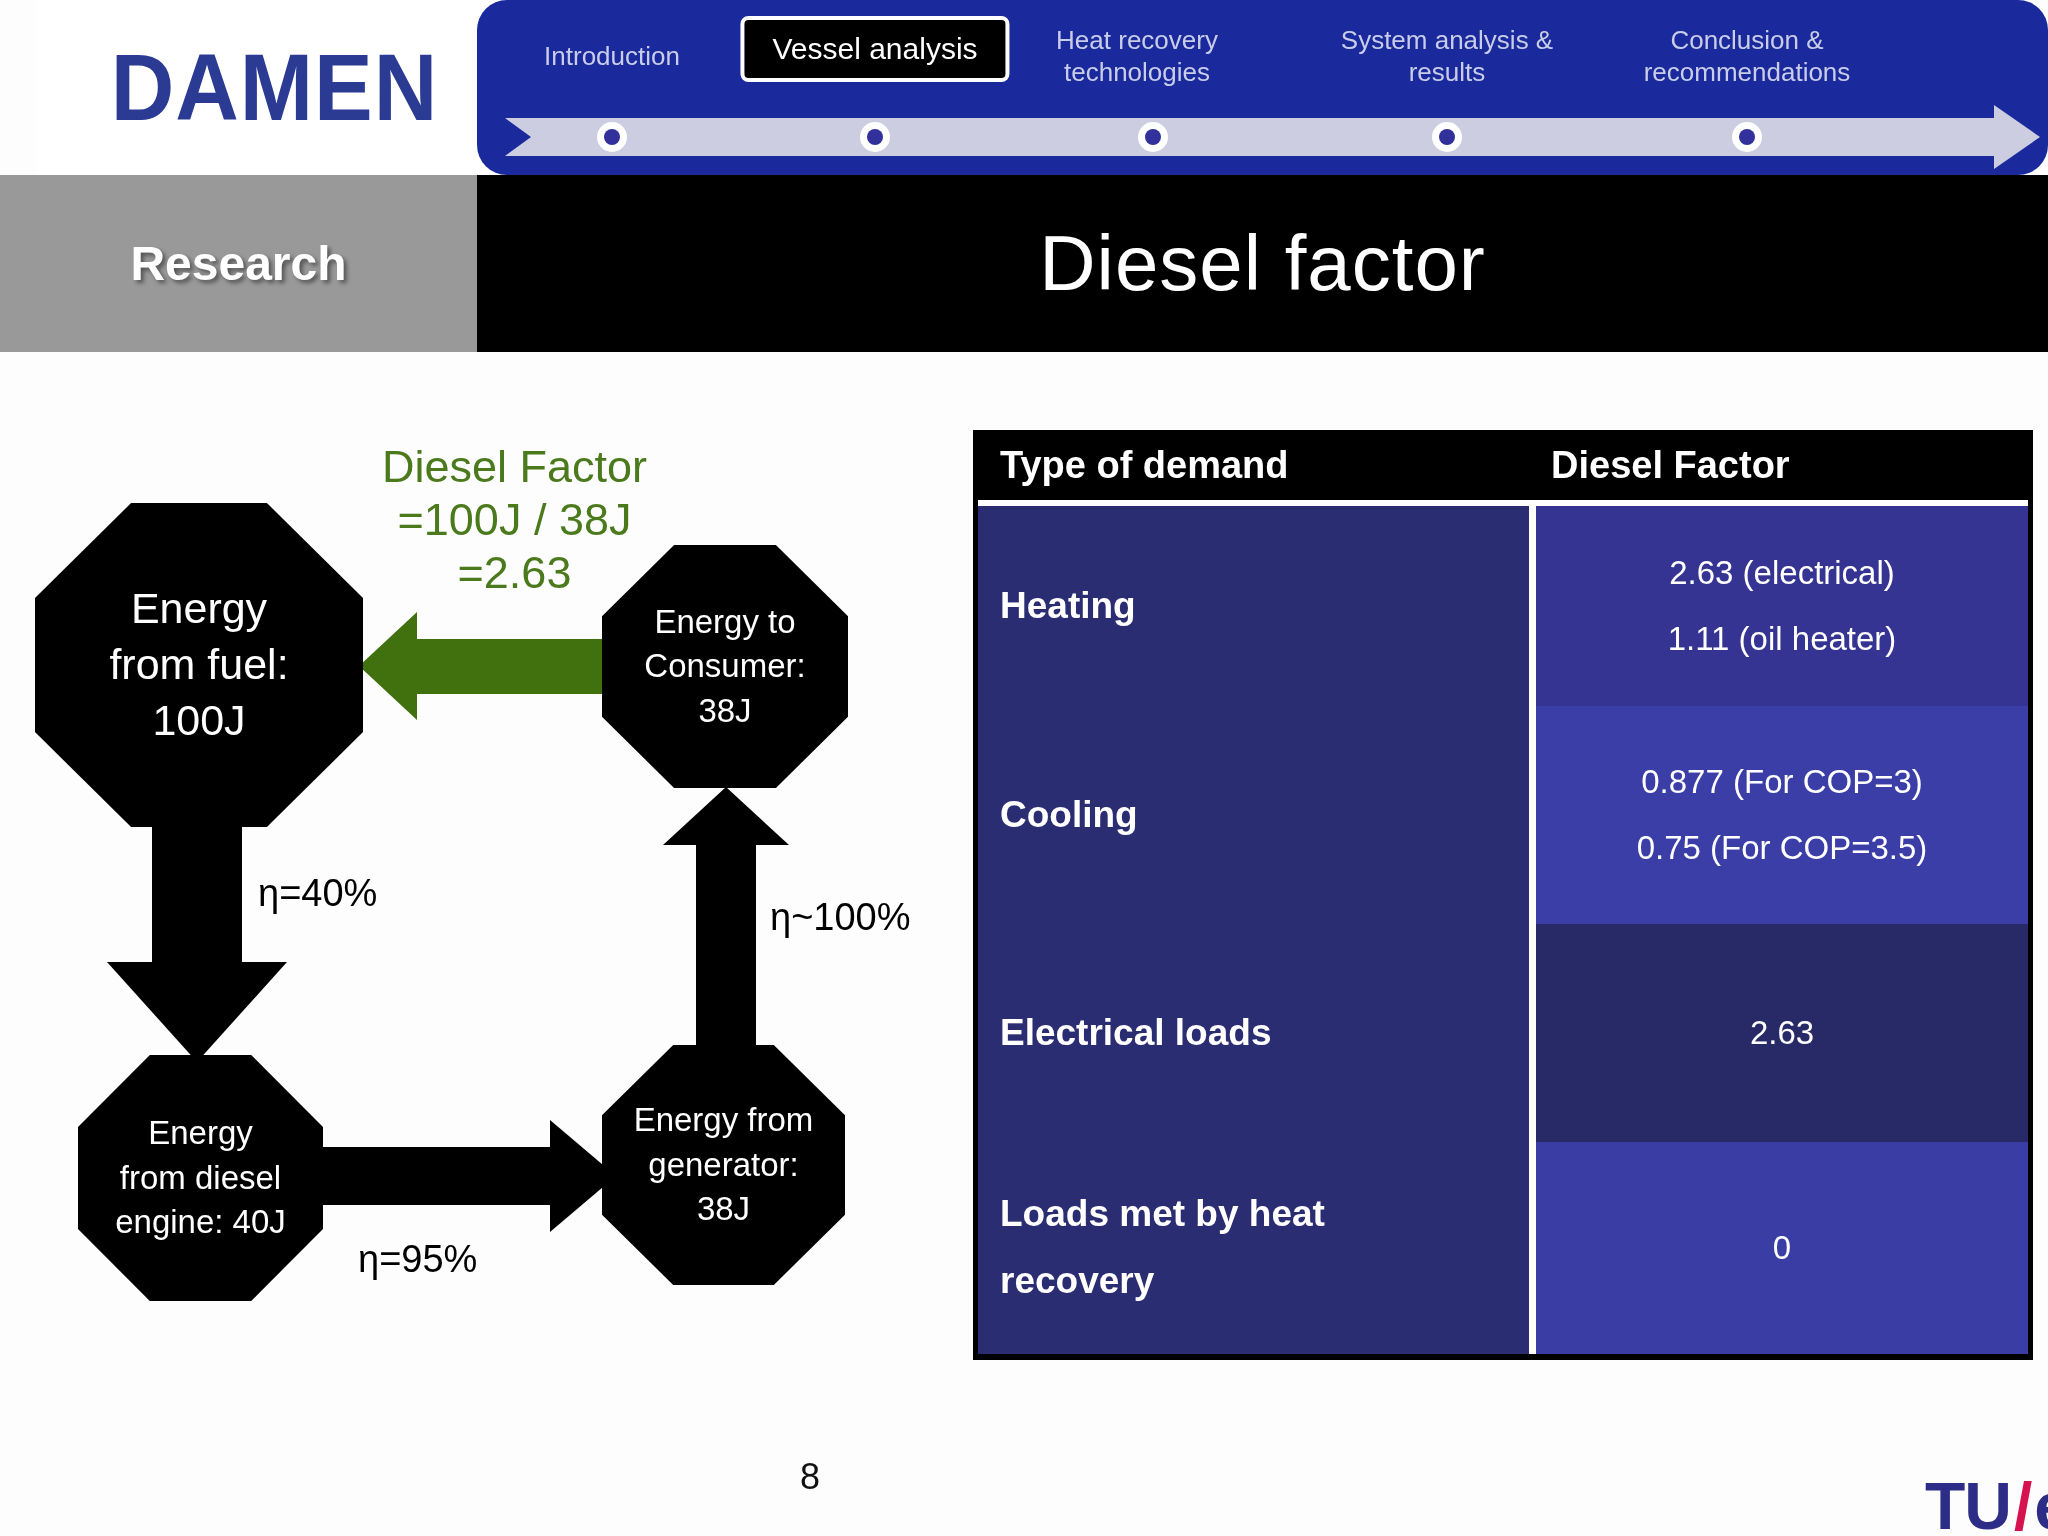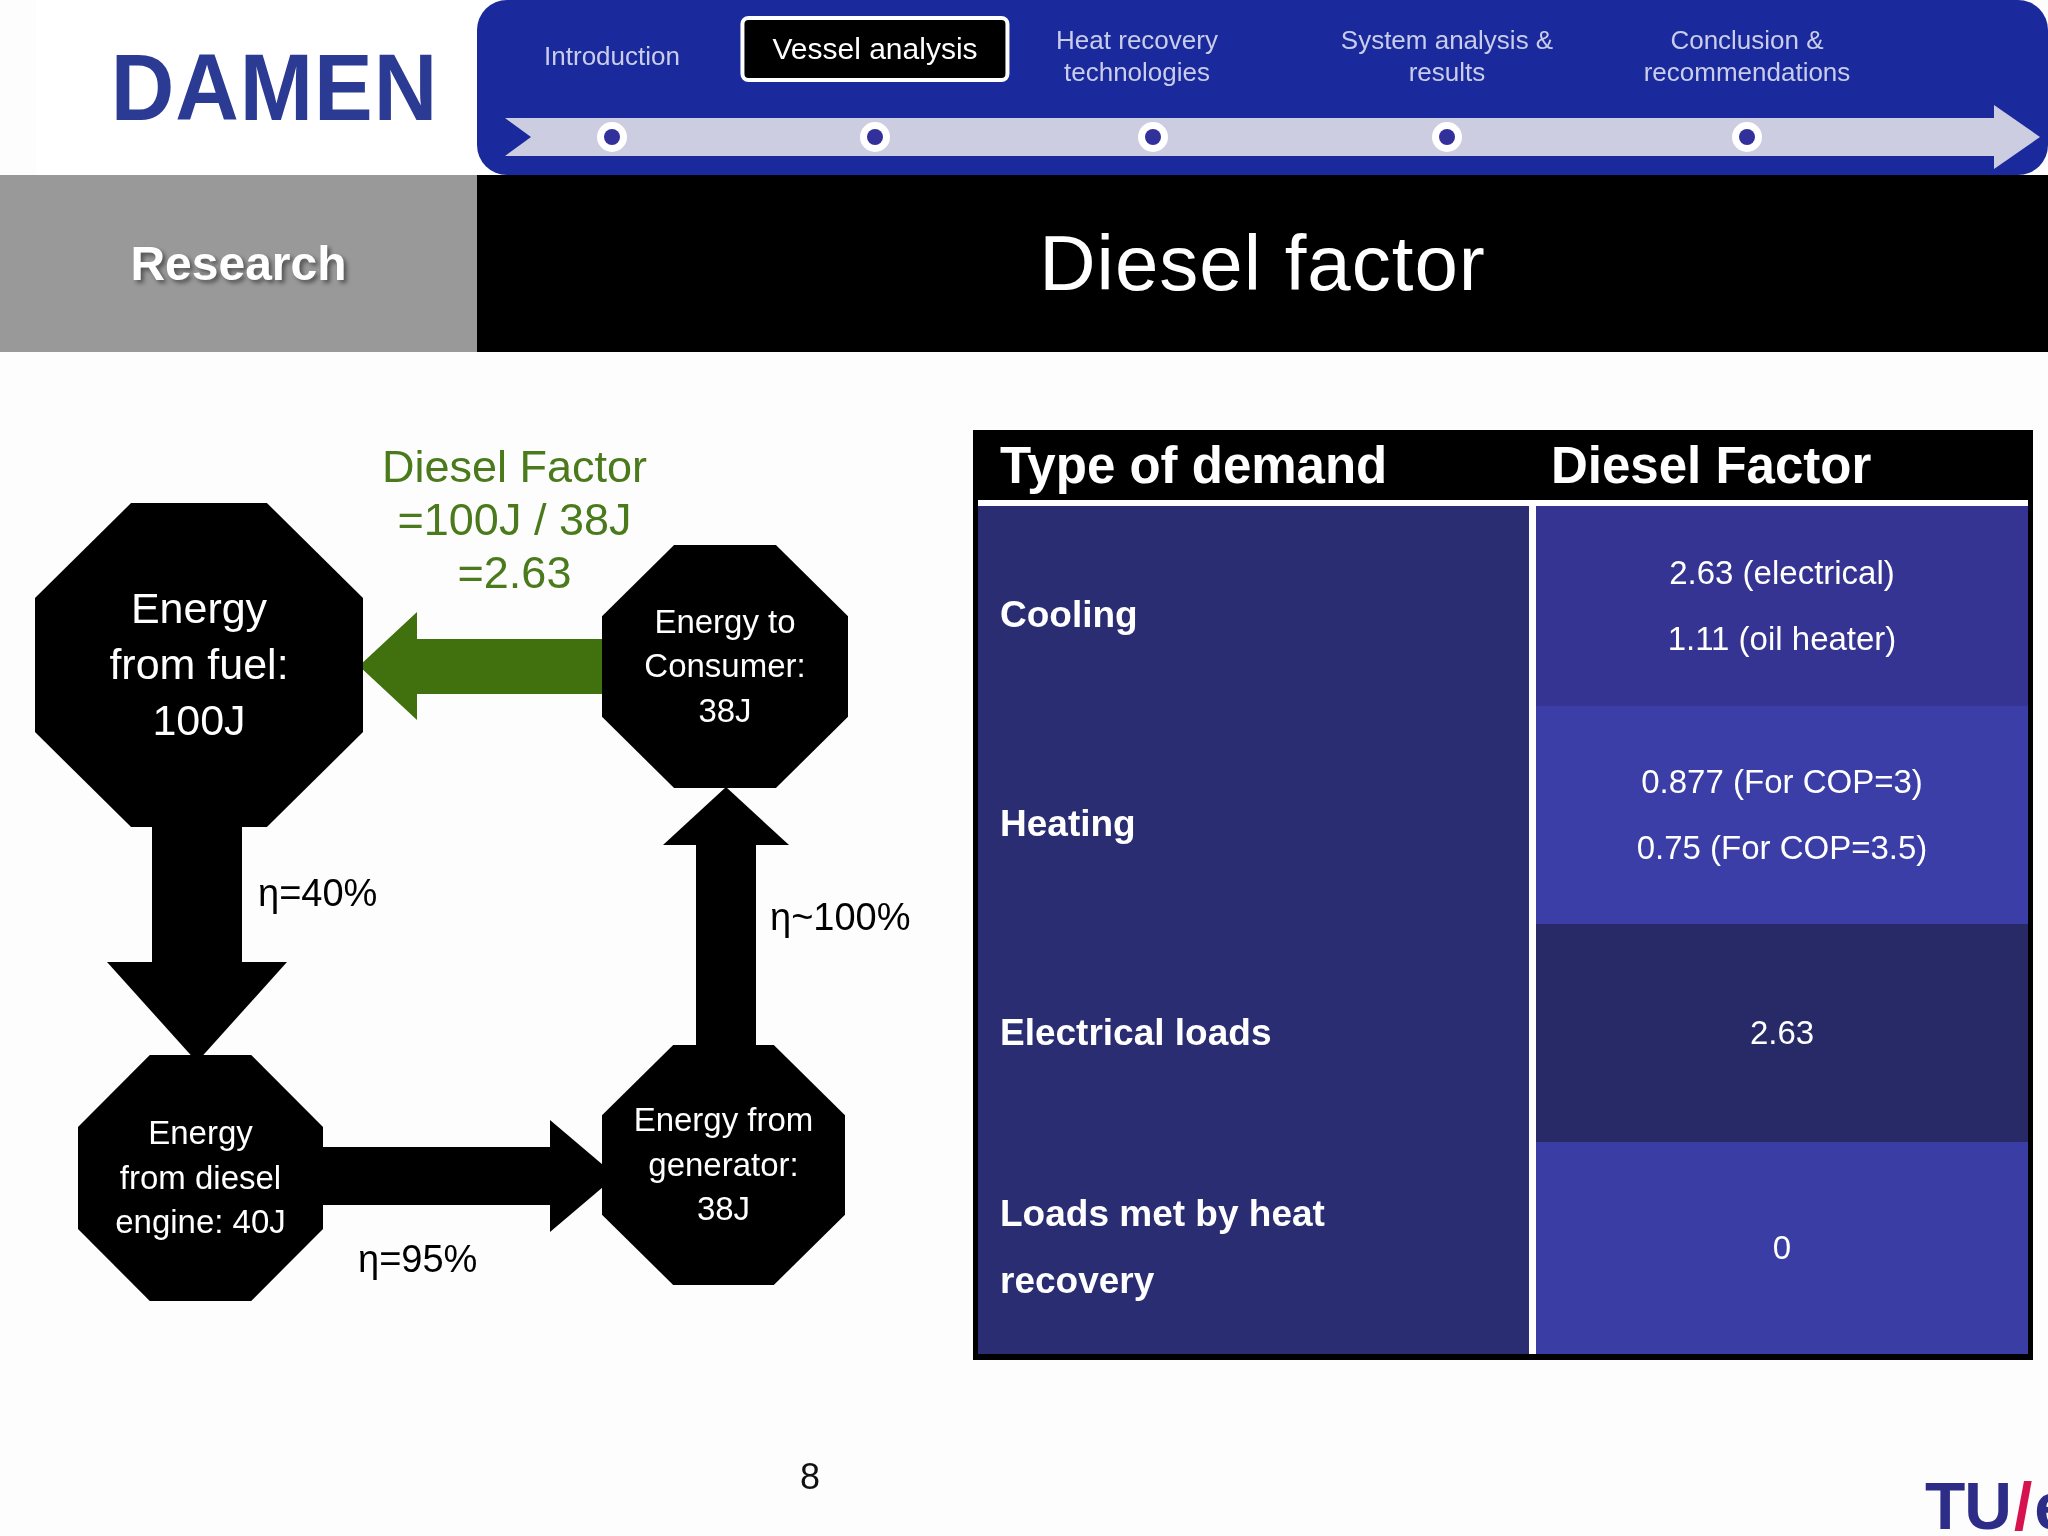--- a/index.html
+++ b/index.html
@@ -58,21 +58,21 @@
   .arr-green-head {position:absolute;left:359px;top:612px;width:0;height:0;
     border-top:54px solid transparent;border-bottom:54px solid transparent;border-right:58px solid #41700f;}
   .eta {position:absolute;font-size:38px;color:#000;}
   .eta-engine {left:258px;top:872px;}
   .eta-generator {left:358px;top:1238px;}
   .eta-consumer {left:770px;top:896px;}
   
   .dtable {position:absolute;left:973px;top:430px;width:1060px;box-sizing:border-box;
     border-left:5px solid #000;border-right:5px solid #000;border-bottom:6px solid #000;}
   .thead {display:flex;background:#000;height:70px;border-bottom:6px solid #fff;}
-  .th {color:#fff;font-weight:bold;font-size:51px;display:flex;align-items:center;}
+  .th {color:#fff;font-weight:bold;font-size:38px;display:flex;align-items:center;}
   .th-left {width:551px;padding-left:22px;box-sizing:border-box;}
   .th-right {flex:1;padding-left:22px;}
   .tbody {display:flex;}
   .tcol-left {width:551px;background:#2b2d72;}
   .tgap {width:7px;background:#fff;}
   .tcol-right {flex:1;display:flex;flex-direction:column;}
   .trow {display:flex;align-items:center;padding-left:22px;box-sizing:border-box;
     color:#fff;font-weight:bold;font-size:37px;line-height:1.8;}
   .trow span{max-width:380px;}
   .tval {display:flex;flex-direction:column;align-items:center;justify-content:center;
@@ -170,25 +170,25 @@
   <div class="eta eta-generator">η=95%</div>
   <div class="eta eta-consumer">η~100%</div>
 
   <div class="dtable">
     <div class="thead">
       <div class="th th-left">Type of demand</div>
       <div class="th th-right">Diesel Factor</div>
     </div>
     <div class="tbody">
       <div class="tcol-left" style="background: rgb(43, 45, 114);">
+        <div class="trow h0">
+          <span>Heating</span>
+        </div>
         <div class="trow h1">
           <span>Cooling</span>
-        </div>
-        <div class="trow h0">
-          <span>Heating</span>
         </div>
         <div class="trow h2">
           <span>Electrical loads</span>
         </div>
         <div class="trow h3">
           <span>Loads met by heat recovery</span>
         </div>
       </div>
       <div class="tgap"></div>
       <div class="tcol-right">

